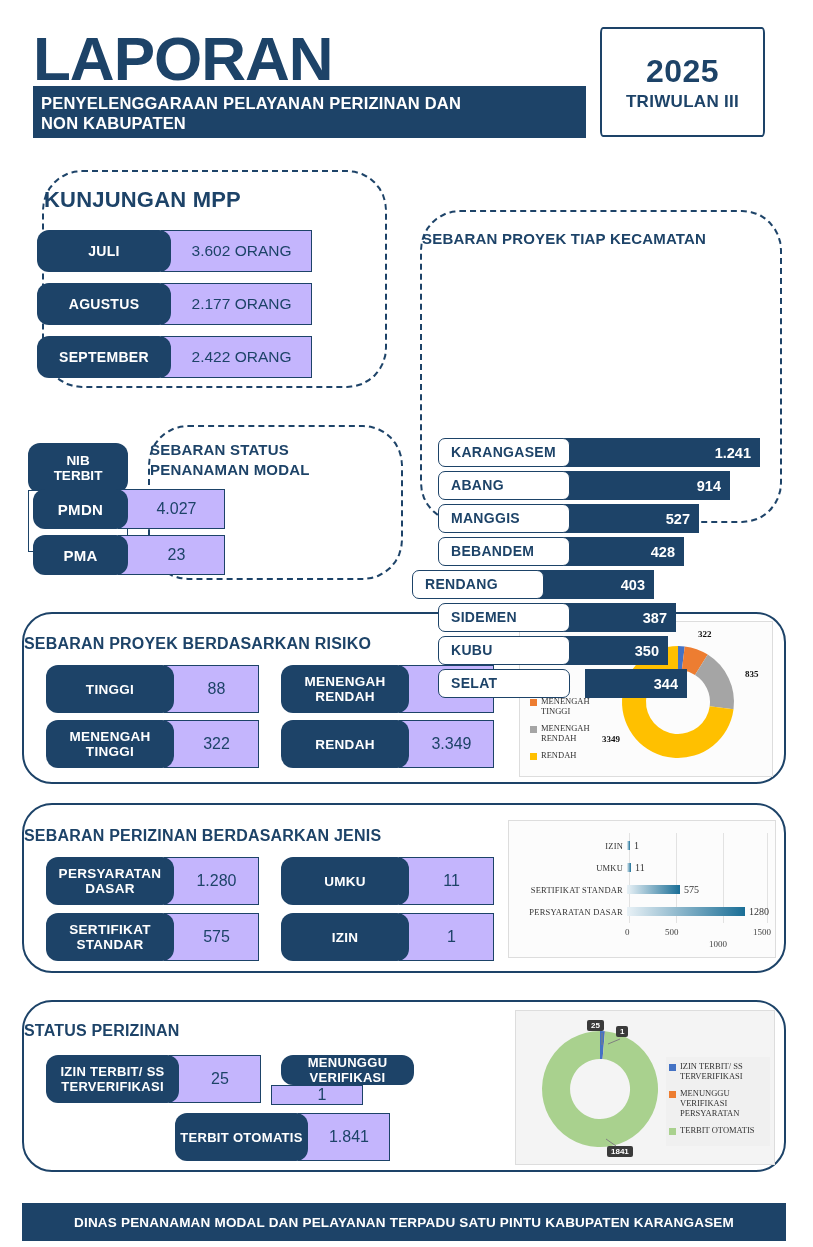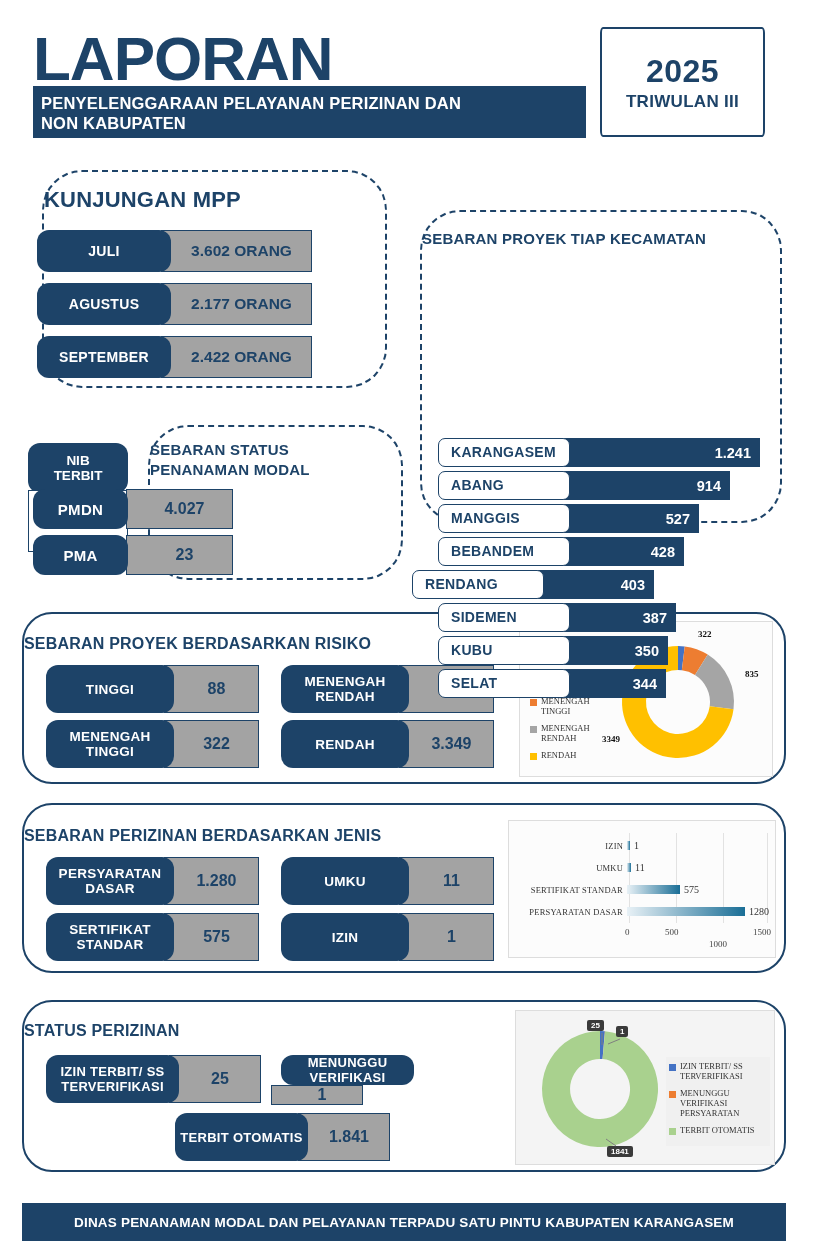--- a/index.html
+++ b/index.html
@@ -54,23 +54,23 @@
 
   
   .pill-row { position:absolute; display:flex; align-items:stretch; }
   .pill-lbl {
     background:#1d4368; color:#fff; border-radius:12px;
     display:flex; align-items:center; justify-content:center; text-align:center;
     font-weight:bold; letter-spacing:0.3px; position:relative; z-index:2;
     line-height:15px;
   }
   .pill-val {
-    background:#a3a3a3; border:1.6px solid #1d4368;
+    background:#c4b5fd; border:1.6px solid #1d4368;
     display:flex; align-items:center; justify-content:center;
-    color:#1d4368; font-weight:bold; margin-left:-10px; padding-left:10px;
+    color:#1d4368; font-weight:normal; margin-left:-10px; padding-left:10px;
     position:relative; z-index:1;
   }
 
   
   #mpp-card { left:42px; top:170px; width:345px; height:218px; }
   #mpp-title { position:absolute; left:0; top:18px; width:100%; font-size:22px; }
   .mpp-row { left:37px; width:275px; height:42px; }
   .mpp-row .pill-lbl { width:134px; font-size:14px; }
   .mpp-row .pill-val { width:151px; font-size:15.5px; }
 
@@ -99,21 +99,21 @@
   #nib-val {
     width:100px; height:62px; margin-top:-3px; background:#fff;
     border:1.6px solid #1d4368;
     display:flex; align-items:flex-start; justify-content:center; padding-top:9px;
     color:#1d4368; font-weight:bold; font-size:17px;
   }
 
   
   #pm-card { left:148px; top:425px; width:255px; height:155px; }
   #pm-title { position:absolute; left:0; top:13px; width:100%; font-size:15px; }
-  .pm-row { left:33px; width:207px; height:40px;gap:8px; }
+  .pm-row { left:33px; width:207px; height:40px; }
   .pm-row .pill-lbl { width:95px; font-size:15px; }
   .pm-row .pill-val { width:107px; font-size:16px; }
 
   
   #risk-card { left:22px; top:612px; width:764px; height:172px; }
   #risk-title { position:absolute; left:0; top:20px; width:475px; font-size:16px; }
   .risk-row { height:48px; }
   .risk-row .pill-lbl { width:128px; font-size:13.5px; }
   .risk-row .pill-val { width:95px; font-size:16px; }
 
@@ -224,21 +224,21 @@
     <div class="pill-bar" style="width:116px;">403</div>
   </div>
   <div class="pill-row kec-row" style="top:603px; left:438px;">
     <div class="pill-lbl">SIDEMEN</div>
     <div class="pill-bar" style="width:112px;">387</div>
   </div>
   <div class="pill-row kec-row" style="top:636px; left:438px;">
     <div class="pill-lbl">KUBU</div>
     <div class="pill-bar" style="width:104px;">350</div>
   </div>
-  <div class="pill-row kec-row" style="top:669px; left:438px;">
+  <div class="pill-row kec-row" style="top:669px; left:438px;gap:21px;">
     <div class="pill-lbl">SELAT</div>
     <div class="pill-bar" style="width:102px;">344</div>
   </div>
 
   <div id="nib-box">
     <div id="nib-head">
       <div>
         <div>NIB</div>
         <div>TERBIT</div>
       </div>

